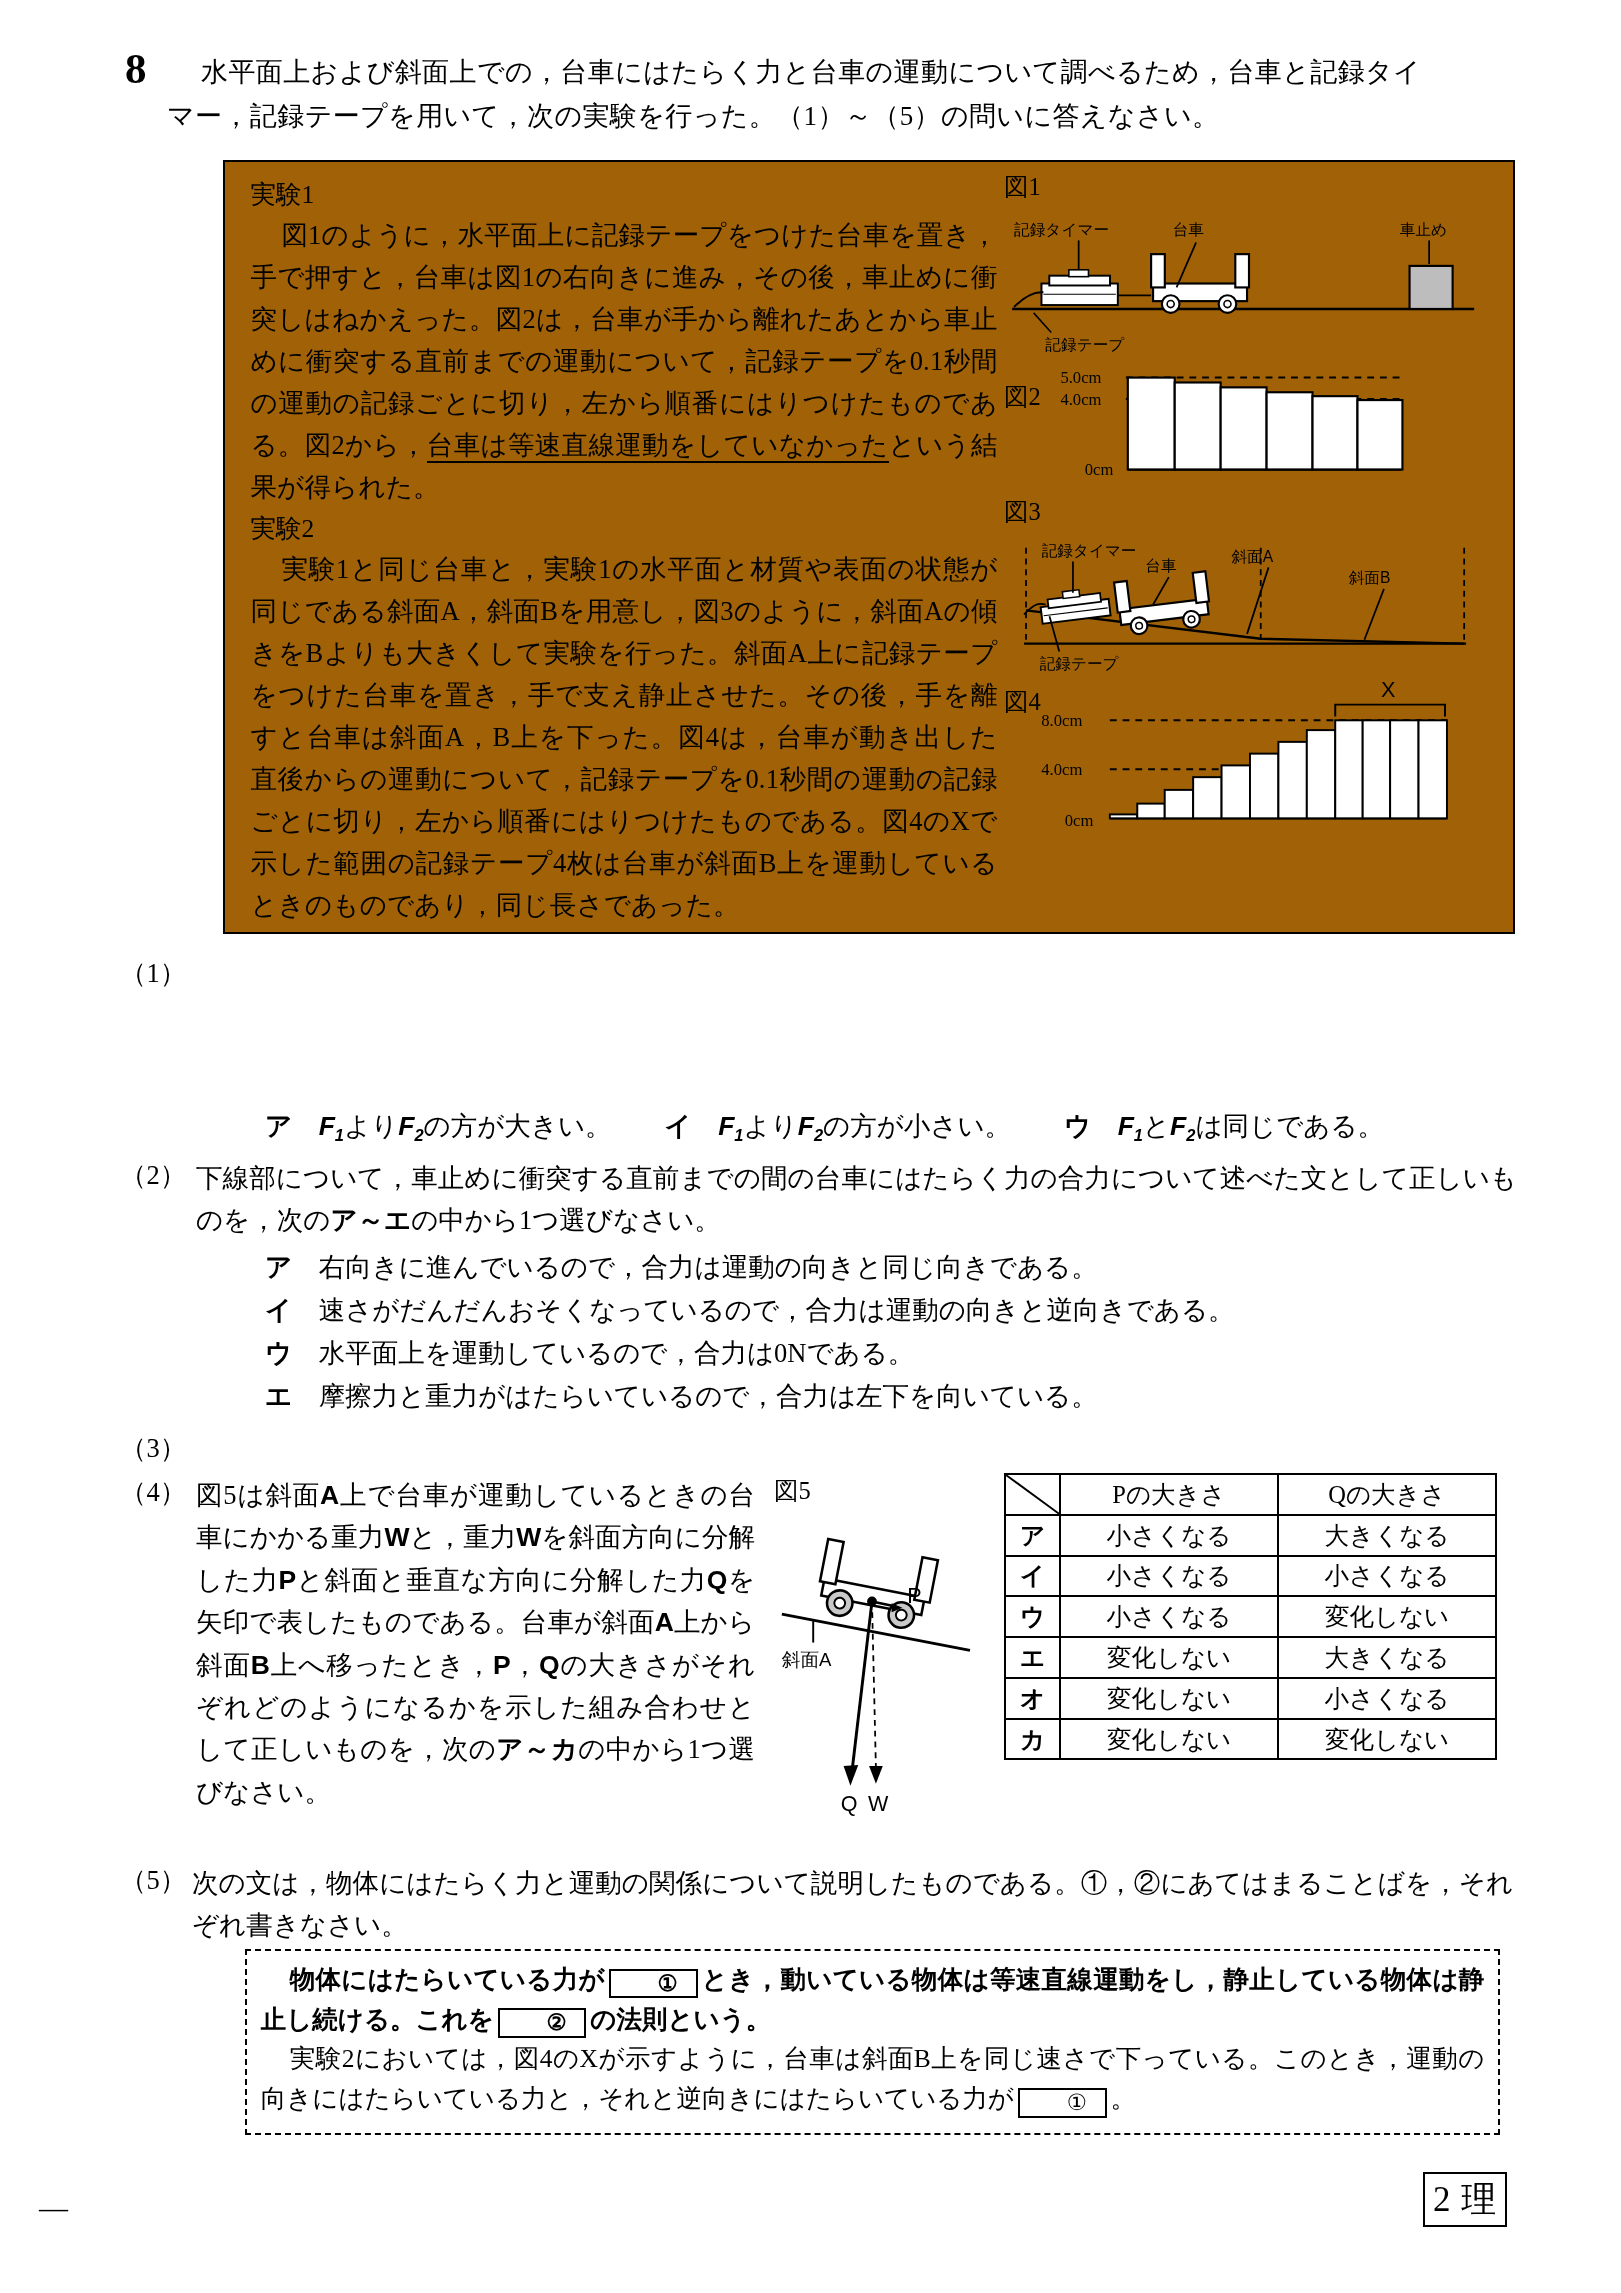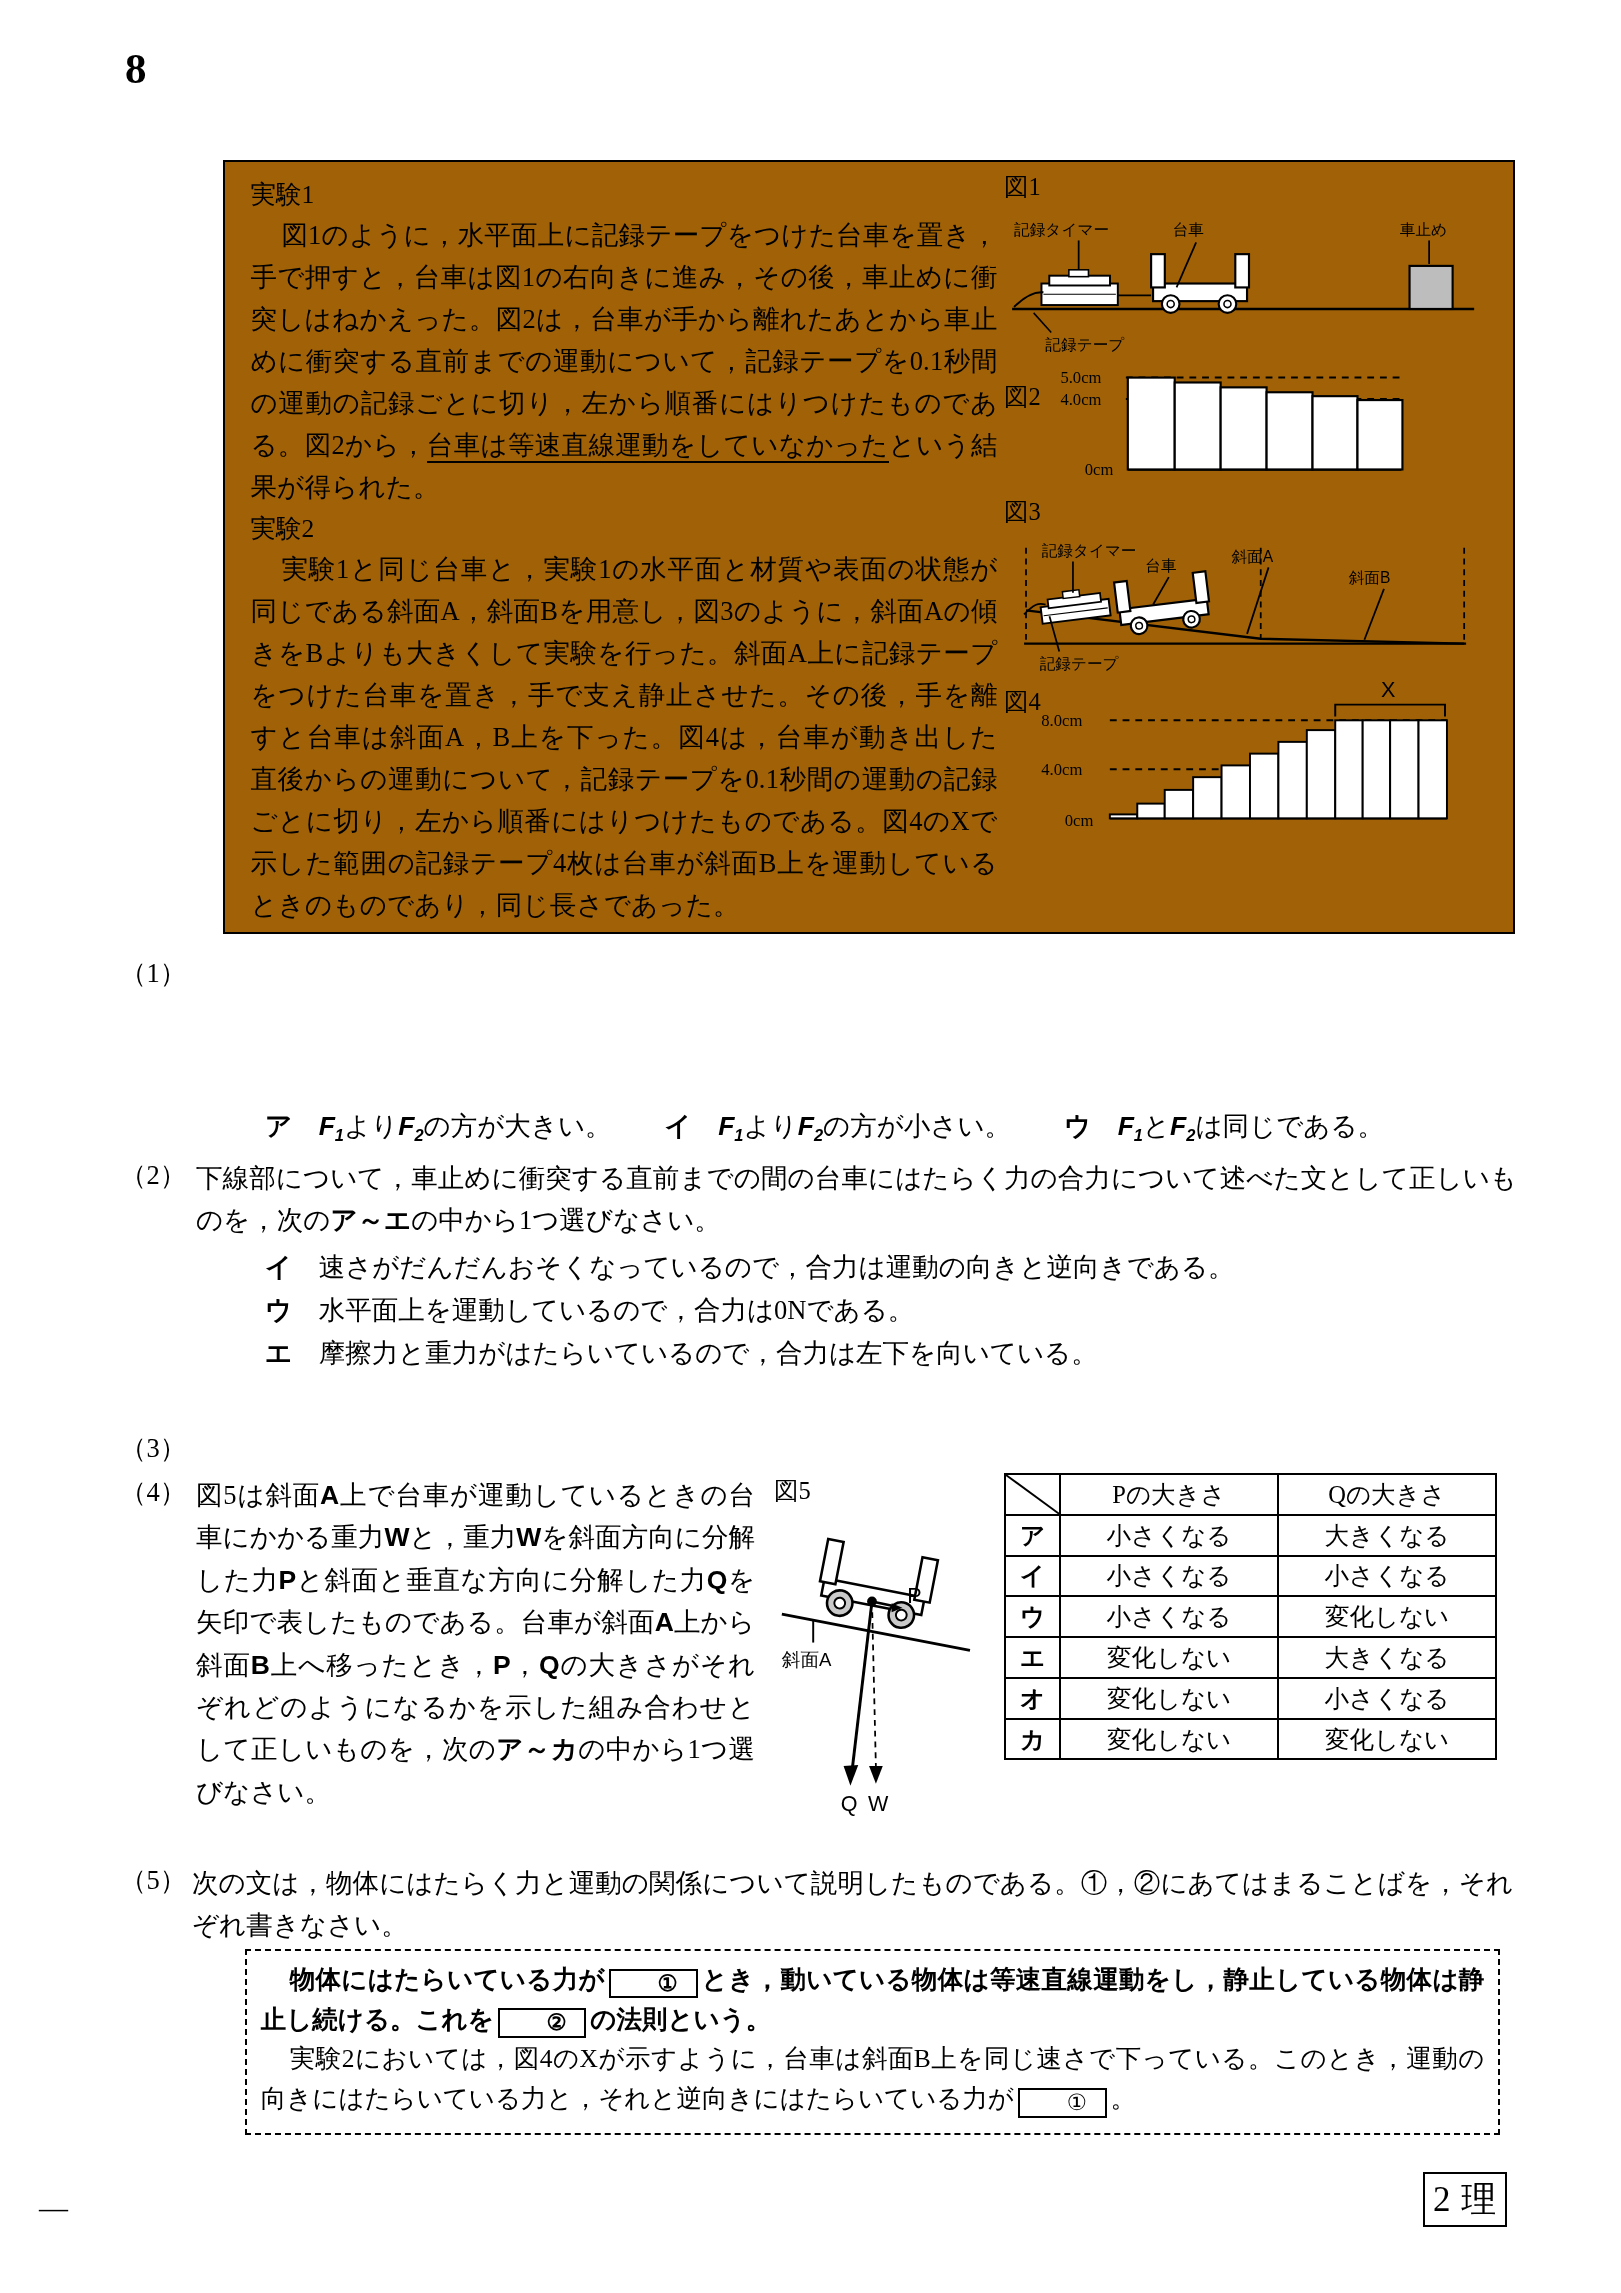--- a/index.html
+++ b/index.html
@@ -93,20 +93,24 @@
     display:flex;align-items:center;justify-content:center;
     font-size:35px;letter-spacing:1px;
   }
 </style>
 </head>
 <body>
 
 <div class="page">
 
   <div class="qnum">8</div>
+  <div class="lead">
+    <span>水平面上および斜面上での，台車にはたらく力と台車の運動について調べるため，台車と記録タイ</span>
+    <span class="l2">マー，記録テープを用いて，次の実験を行った。（1）～（5）の問いに答えなさい。</span>
+  </div>
 
   <div class="exp-box">
 
     <div class="exp-left">
       <div class="exp-title">実験1</div>
       <p class="exp-para"><span>図1のように，水平面上に記録テープをつけた台車を置き，手で押すと，台車は図1の右向きに進み，その後，車止めに衝突しはねかえった。図2は，台車が手から離れたあとから車止めに衝突する直前までの運動について，記録テープを0.1秒間の運動の記録ごとに切り，左から順番にはりつけたものである。図2から，</span><span class="u-line">台車は等速直線運動をしていなかった</span><span>という結果が得られた。</span></p>
       <div class="exp-title" style="margin-top:2px;">実験2</div>
       <p class="exp-para p2">実験1と同じ台車と，実験1の水平面と材質や表面の状態が同じである斜面A，斜面Bを用意し，図3のように，斜面Aの傾きをBよりも大きくして実験を行った。斜面A上に記録テープをつけた台車を置き，手で支え静止させた。その後，手を離すと台車は斜面A，B上を下った。図4は，台車が動き出した直後からの運動について，記録テープを0.1秒間の運動の記録ごとに切り，左から順番にはりつけたものである。図4のXで示した範囲の記録テープ4枚は台車が斜面B上を運動しているときのものであり，同じ長さであった。</p>
     </div>
 
@@ -254,20 +258,21 @@
   <div class="qlabel" style="left:120px;top:955px;">（1）</div>
 
   <div class="opt" style="position:absolute;left:265px;top:1105px;width:1264px;">
     <span><span class="choice">ア</span>　<span class="F">F</span><sub class="F">1</sub>より<span class="F">F</span><sub class="F">2</sub>の方が大きい。</span>　　<span><span class="choice">イ</span>　<span class="F">F</span><sub class="F">1</sub>より<span class="F">F</span><sub class="F">2</sub>の方が小さい。</span>　　<span><span class="choice">ウ</span>　<span class="F">F</span><sub class="F">1</sub>と<span class="F">F</span><sub class="F">2</sub>は同じである。</span>
   </div>
 
   <div class="qlabel" style="left:120px;top:1157px;">（2）</div>
   <div class="qbody" style="left:196px;top:1157px;width:1321px;">下線部について，車止めに衝突する直前までの間の台車にはたらく力の合力について述べた文として正しいものを，次の<span class="choice">ア～エ</span>の中から1つ選びなさい。</div>
 
   <div style="position:absolute;left:265px;top:1246px;width:1264px;">
+    <div class="opt"><span class="choice">ア</span>　<span>右向きに進んでいるので，合力は運動の向きと同じ向きである。</span></div>
     <div class="opt"><span class="choice">イ</span>　<span>速さがだんだんおそくなっているので，合力は運動の向きと逆向きである。</span></div>
     <div class="opt"><span class="choice">ウ</span>　<span>水平面上を運動しているので，合力は0Nである。</span></div>
     <div class="opt"><span class="choice">エ</span>　<span>摩擦力と重力がはたらいているので，合力は左下を向いている。</span></div>
   </div>
 
   <div class="qlabel" style="left:120px;top:1430px;">（3）</div>
 
   <div class="qlabel" style="left:120px;top:1474px;">（4）</div>
   <div class="qbody" style="left:196px;top:1474px;width:559px;">図5は斜面<span class="bsans">A</span>上で台車が運動しているときの台車にかかる重力<span class="bsans">W</span>と，重力<span class="bsans">W</span>を斜面方向に分解した力<span class="bsans">P</span>と斜面と垂直な方向に分解した力<span class="bsans">Q</span>を矢印で表したものである。台車が斜面<span class="bsans">A</span>上から斜面<span class="bsans">B</span>上へ移ったとき，<span class="bsans">P</span>，<span class="bsans">Q</span>の大きさがそれぞれどのようになるかを示した組み合わせとして正しいものを，次の<span class="choice">ア～カ</span>の中から1つ選びなさい。</div>
 

